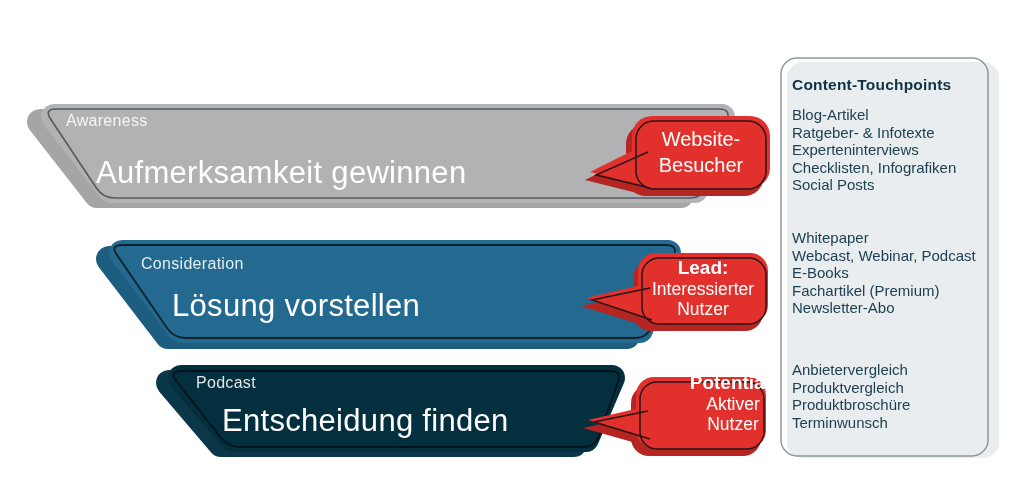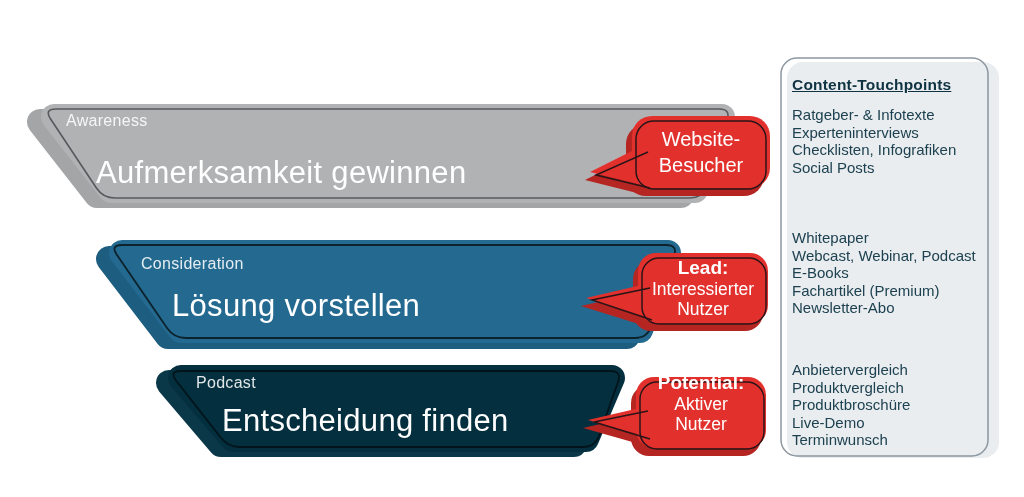--- a/index.html
+++ b/index.html
@@ -7,21 +7,21 @@
   #stage{position:relative;width:1024px;height:497px;overflow:hidden;background:#ffffff;}
   #shapes{position:absolute;left:0;top:0;width:1024px;height:497px;}
   .abs{position:absolute;}
   .phase-label{font-size:16px;font-weight:400;color:rgba(255,255,255,0.88);letter-spacing:.3px;}
   .stage-label{font-size:31px;font-weight:500;color:#ffffff;letter-spacing:.3px;white-space:nowrap;}
   .bubble-text{display:flex;flex-direction:column;align-items:center;justify-content:center;
                text-align:center;color:#ffffff;}
   .bubble-line-lg{font-size:20px;line-height:1.3;font-weight:500;}
   .bubble-line-first{font-size:19px;line-height:1.15;font-weight:700;}
   .bubble-line-sm{font-size:17.5px;line-height:1.15;font-weight:500;}
-  .panel-title{font-size:15.5px;font-weight:700;color:#0f3342;letter-spacing:.2px;text-decoration:underline;}
+  .panel-title{font-size:15.5px;font-weight:700;color:#0f3342;letter-spacing:.2px;}
   .tp-group{font-size:15px;color:#1d4150;}
   .tp-item{line-height:17.5px;white-space:nowrap;}
 </style>
 </head>
 <body>
 
 <div id="stage">
 
   <svg id="shapes" viewBox="0 0 1024 497">
 
@@ -75,44 +75,44 @@
     <div class="bubble-line-lg">Website-</div>
     <div class="bubble-line-lg">Besucher</div>
   </div>
 
   <div class="abs bubble-text" style="left:638px;top:253px;width:130px;height:70px;">
     <div class="bubble-line-first">Lead:</div>
     <div class="bubble-line-sm">Interessierter</div>
     <div class="bubble-line-sm">Nutzer</div>
   </div>
 
-  <div class="abs bubble-text" style="left:636px;top:377px;width:130px;height:53px;">
+  <div class="abs bubble-text" style="left:668px;top:377px;width:130px;height:53px;">
     <div class="bubble-line-first">Potential:</div>
     <div class="bubble-line-sm">Aktiver</div>
     <div class="bubble-line-sm">Nutzer</div>
   </div>
 
   <div class="abs panel-title" style="left:792px;top:76px;width:200px;">Content-Touchpoints</div>
 
   <div class="abs tp-group" style="left:792px;top:106px;width:200px;">
+    <div class="tp-item">Blog-Artikel</div>
     <div class="tp-item">Ratgeber- &amp; Infotexte</div>
     <div class="tp-item">Experteninterviews</div>
     <div class="tp-item">Checklisten, Infografiken</div>
     <div class="tp-item">Social Posts</div>
   </div>
 
   <div class="abs tp-group" style="left:792px;top:229px;width:200px;">
     <div class="tp-item">Whitepaper</div>
     <div class="tp-item">Webcast, Webinar, Podcast</div>
     <div class="tp-item">E-Books</div>
     <div class="tp-item">Fachartikel (Premium)</div>
     <div class="tp-item">Newsletter-Abo</div>
   </div>
 
   <div class="abs tp-group" style="left:792px;top:361px;width:200px;">
     <div class="tp-item">Anbietervergleich</div>
     <div class="tp-item">Produktvergleich</div>
     <div class="tp-item">Produktbroschüre</div>
-    <div class="tp-item">Live-Demo</div>
     <div class="tp-item">Terminwunsch</div>
   </div>
 
 </div>
 
 </body></html>

